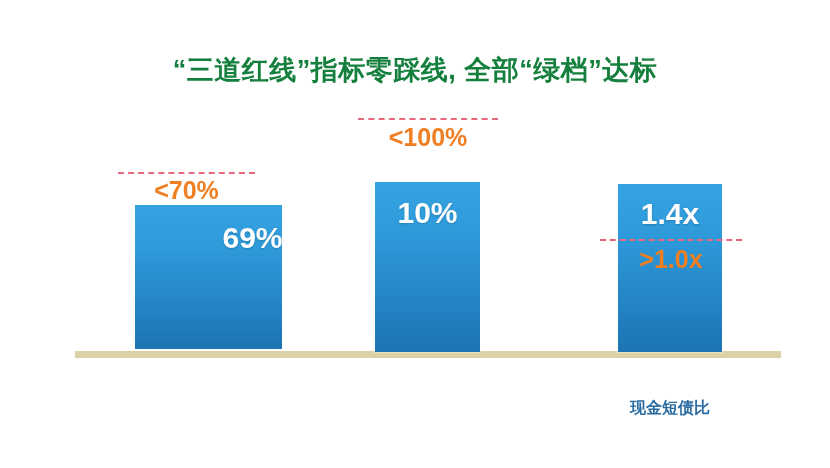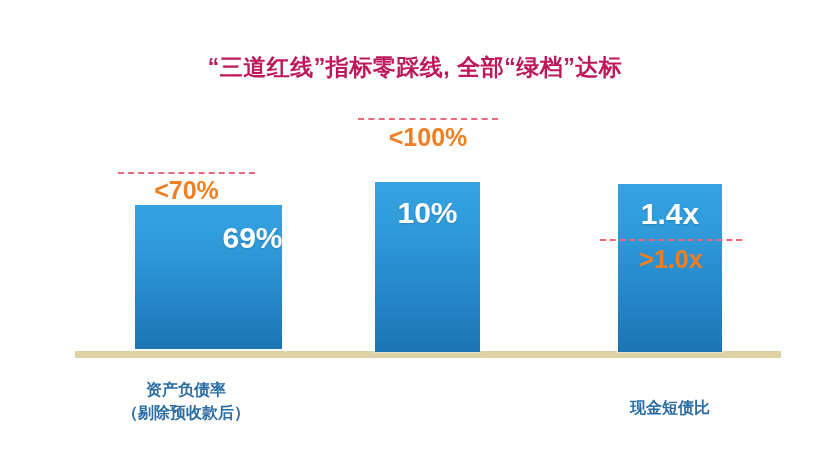--- a/index.html
+++ b/index.html
@@ -15,23 +15,23 @@
     position: relative;
   }
 
   
   #chart-title {
     position: absolute;
     left: 0;
     top: 52px;
     width: 830px;
     text-align: center;
-    font-size: 23px;
+    font-size: 27px;
     font-weight: bold;
-    color: #be185d;
+    color: #15803d;
     letter-spacing: 0.5px;
     white-space: nowrap;
   }
 
   
   #plot-area {
     position: absolute;
     left: 0;
     top: 0;
     width: 830px;
@@ -115,24 +115,20 @@
   <div class="bar-group" style="left:0;width:830px;">
 
     <div class="threshold-line" style="left:118px; top:172px; width:137px;"></div>
 
     <div class="threshold-label" style="left:118px; top:178px; width:137px;">&lt;70%</div>
 
     <div class="bar" style="left:135px; top:205px; width:103px; height:144px;padding-left:44px;">
       <div class="bar-value" style="top:18px;">69%</div>
     </div>
 
-    <div class="category-label" style="left:86px; top:378px; width:200px;">
-      <span>资产负债率</span>
-      <span class="line2">（剔除预收款后）</span>
-    </div>
   </div>
 
   <div class="bar-group" style="left:0;width:830px;">
 
     <div class="threshold-line" style="left:358px; top:118px; width:140px;"></div>
 
     <div class="threshold-label" style="left:358px; top:125px; width:140px;">&lt;100%</div>
 
     <div class="bar" style="left:375px; top:182px; width:105px; height:170px;">
       <div class="bar-value" style="top:16px;">10%</div>

